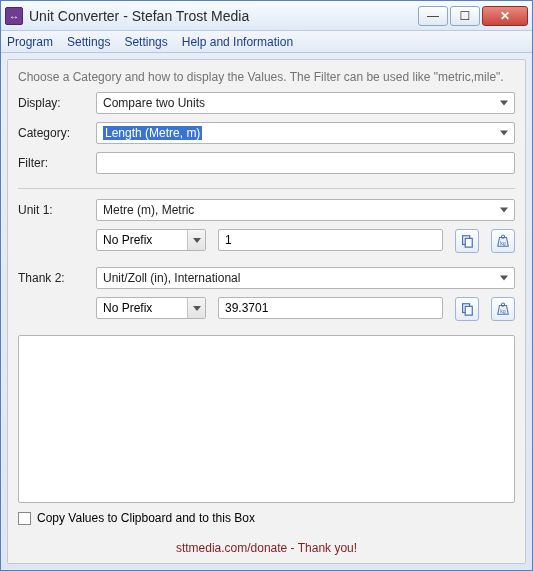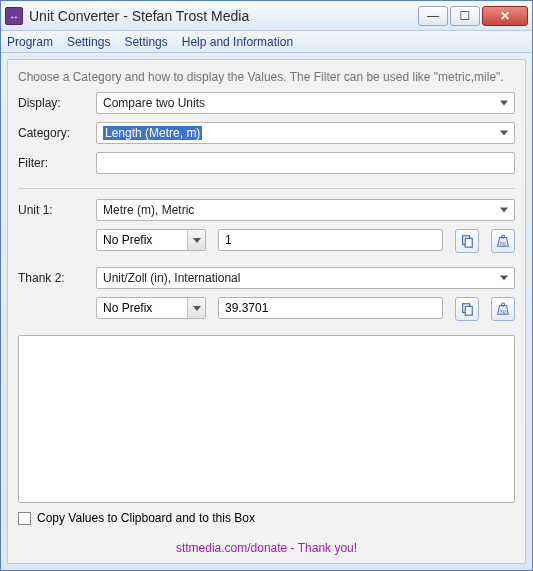--- a/index.html
+++ b/index.html
@@ -186,21 +186,21 @@
     gap:6px;
     margin-bottom:10px;
   }
   .checkbox {
     width:13px;height:13px;
     border:1px solid #888;
     background:#fff;
   }
   .footer {
     text-align:center;
-    color:#a21caf;
+    color:#7f1d1d;
     padding: 6px 0 4px 0;
     font-size:12px;
   }
 </style>
 </head>
 <body>
 
 <div class="window">
 
   <div class="titlebar">

